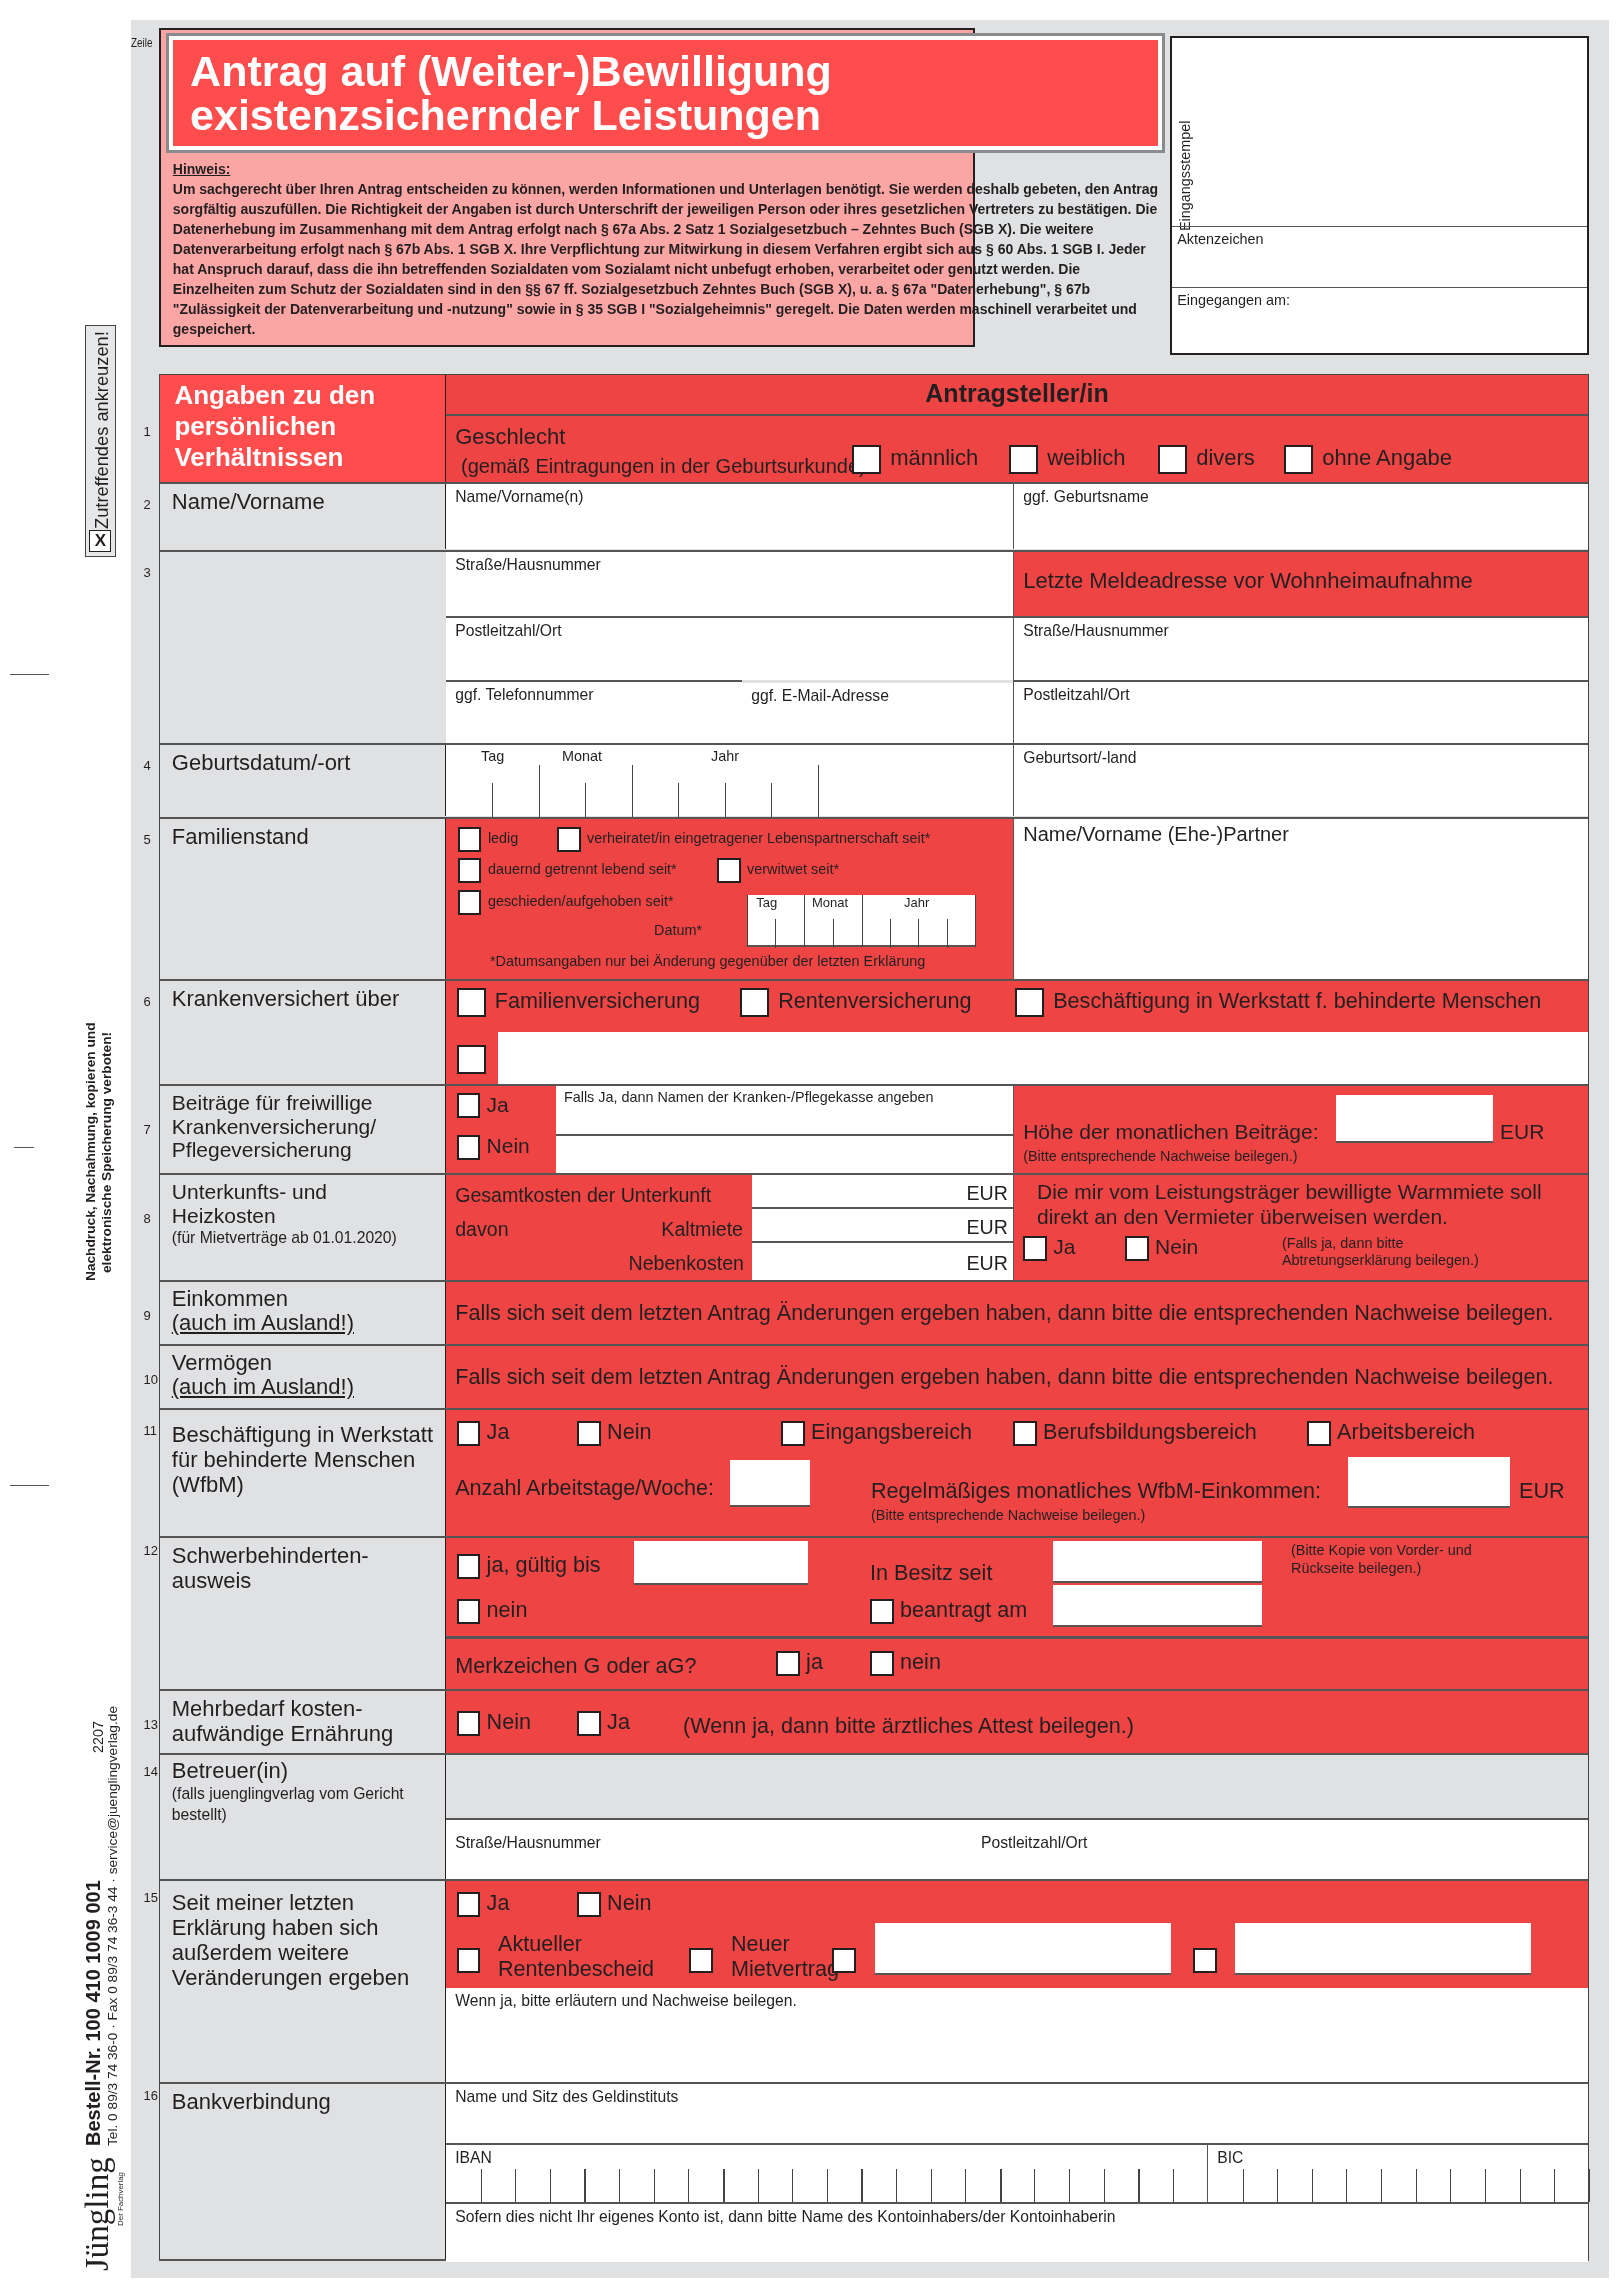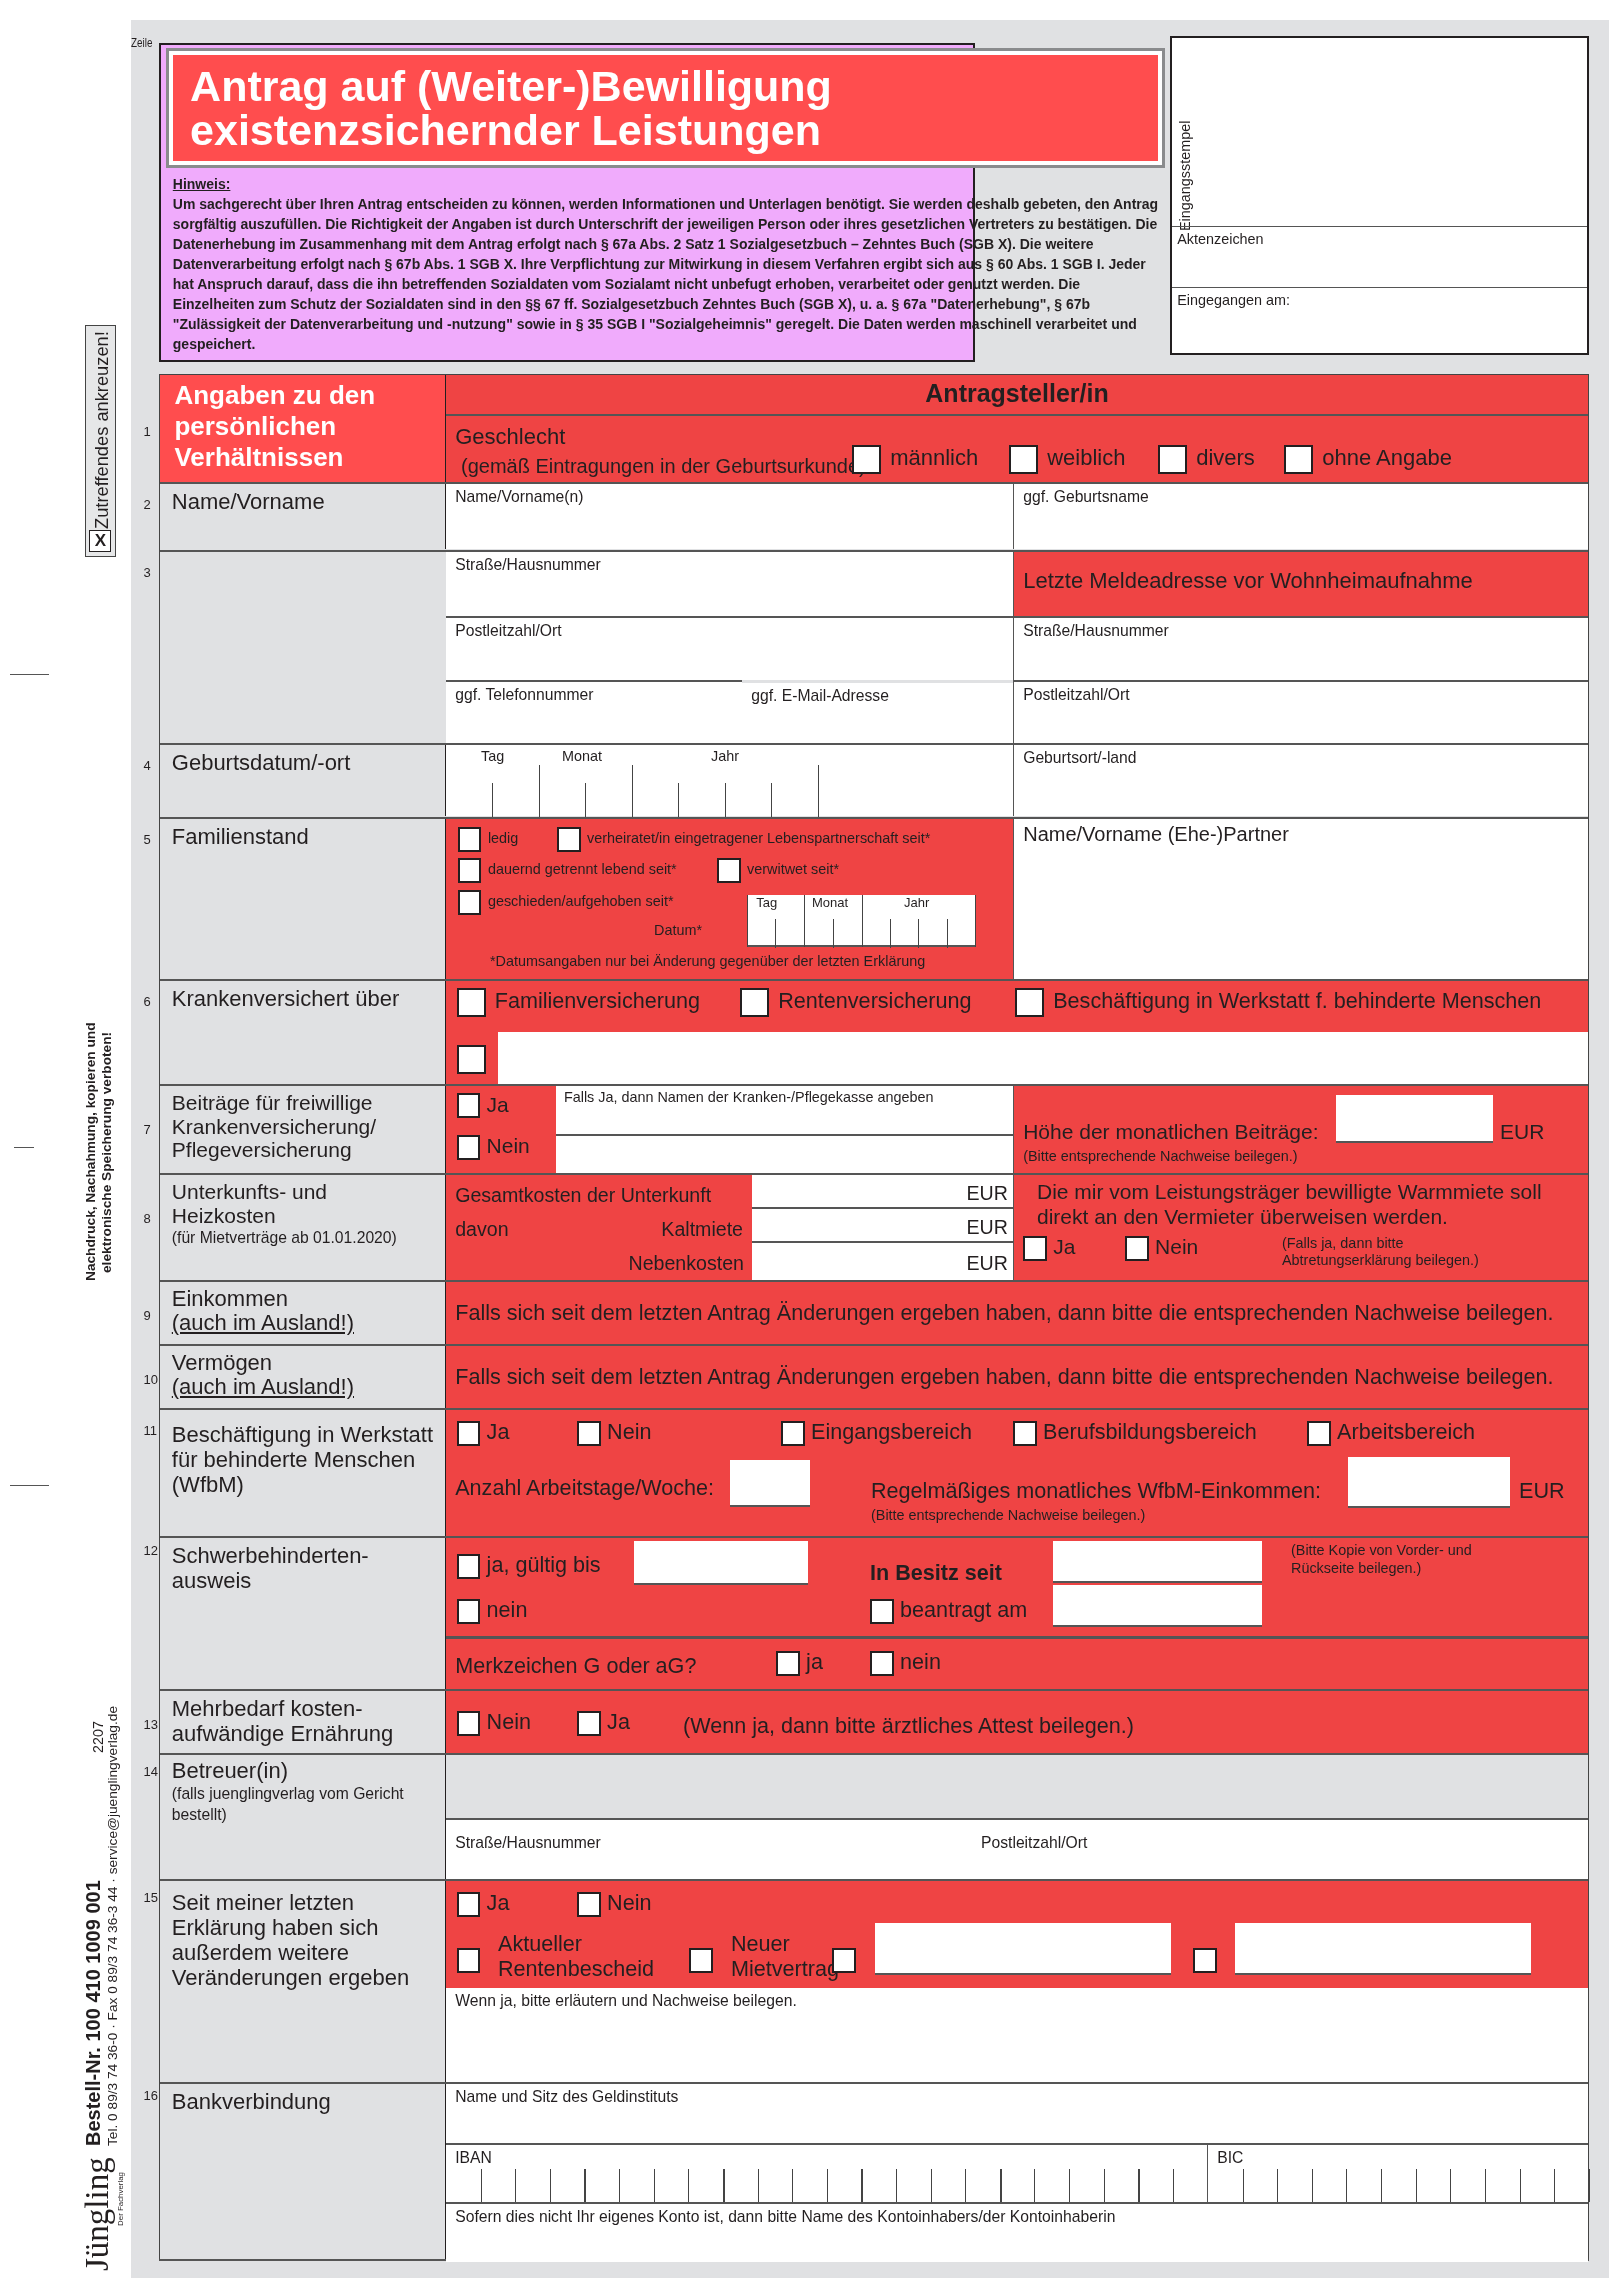--- a/index.html
+++ b/index.html
@@ -1,21 +1,21 @@
 <!DOCTYPE html>
 <html style="font-size:10.5px"><head>
 <meta charset="utf-8">
 <style>
 *{box-sizing:border-box;margin:0;padding:0}
 body{width:1623px;height:2295px;background:#fff;position:relative;font-family:"Liberation Sans",sans-serif;color:#231f20;overflow:hidden}
 .abs{position:absolute}
 .bg{position:absolute;left:131px;top:19.6px;width:1478px;height:2258px;background:#e0e1e3}
 .zeile{position:absolute;left:131px;top:36px;font-size:12.4px;color:#231f20;transform:scaleX(.8);transform-origin:left}
 
-.hdr{position:absolute;left:159px;top:43px;width:816px;height:319px;background:#f0abfc;border:2.6px solid #231f20}
+.hdr{position:absolute;left:159px;top:28px;width:816px;height:319px;background:#fca5a5;border:2.6px solid #231f20}
 .titlebox{position:absolute;left:5.2px;top:3.3px;width:999px;height:120px;border:3.3px solid #8a8b8d;background:#fff;padding:3.9px}
 .title{background:#ff4d4e;height:100%;color:#fff;font-weight:bold;font-size:43px;line-height:44px;padding:9.2px 17px}
 .hinweis{position:absolute;left:11.8px;top:129px;width:988px;font-size:14px;line-height:20px;font-weight:bold}
 .hinweis u{display:block}
 .stamp{position:absolute;left:1170px;top:36px;width:419px;height:319px;background:#fff;border:2.6px solid #231f20;border-left:2px solid #231f20}
 .stamp .vert{position:absolute;left:5.2px;top:16.4px;height:177px;writing-mode:vertical-rl;transform:rotate(180deg);font-size:14.4px}
 .stamp .cell{position:absolute;left:0;width:100%;border-top:1.3px solid #555;font-size:14.4px;padding:3.9px 5.2px}
 
 .form{position:absolute;left:159px;top:374px;width:1430px;height:1887px;border:1.3px solid #444;border-bottom:3.3px solid #555}
 .row{position:absolute;left:0;width:100%;border-top:2.6px solid #555}
@@ -256,21 +256,21 @@
       <div class="t" style="left:425px;top:97px;font-size:14.4px">(Bitte entsprechende Nachweise beilegen.)</div>
     </div>
   </div>
 
   <div class="row" style="top:1161px;height:153px">
     <span class="rnum" style="top:5.2px">12</span>
     <div class="rlabel">Schwerbehinderten-ausweis</div>
     <div class="rc gray" style="font-size:21.6px">
       <div class="t" style="left:10.5px;top:14.4px"><span class="cbs"></span><span>ja, gültig bis</span></div>
       <div class="wf" style="left:188px;top:2.6px;width:174px;height:44px"></div>
-      <div class="t" style="left:424px;top:22px;font-weight:bold">In Besitz seit</div>
+      <div class="t" style="left:424px;top:22px;font-weight:normal">In Besitz seit</div>
       <div class="wf" style="left:607px;top:2.6px;width:209px;height:42px"></div>
       <div class="abs" style="left:845px;top:2.6px;width:222px;font-size:14.4px;line-height:18.3px">(Bitte Kopie von Vorder- und Rückseite beilegen.)</div>
       <div class="t" style="left:10.5px;top:59px"><span class="cbs"></span><span>nein</span></div>
       <div class="t" style="left:424px;top:59px"><span class="cbs"></span><span>beantragt am</span></div>
       <div class="wf" style="left:607px;top:47px;width:209px;height:42px"></div>
       <div class="abs" style="left:0;right:0;top:98px;height:2.6px;background:#555"></div>
       <div class="t" style="left:9.2px;top:115px">Merkzeichen G oder aG?</div>
       <div class="t" style="left:330px;top:111px"><span class="cbs"></span><span>ja</span></div>
       <div class="t" style="left:424px;top:111px"><span class="cbs"></span><span>nein</span></div>
     </div>

